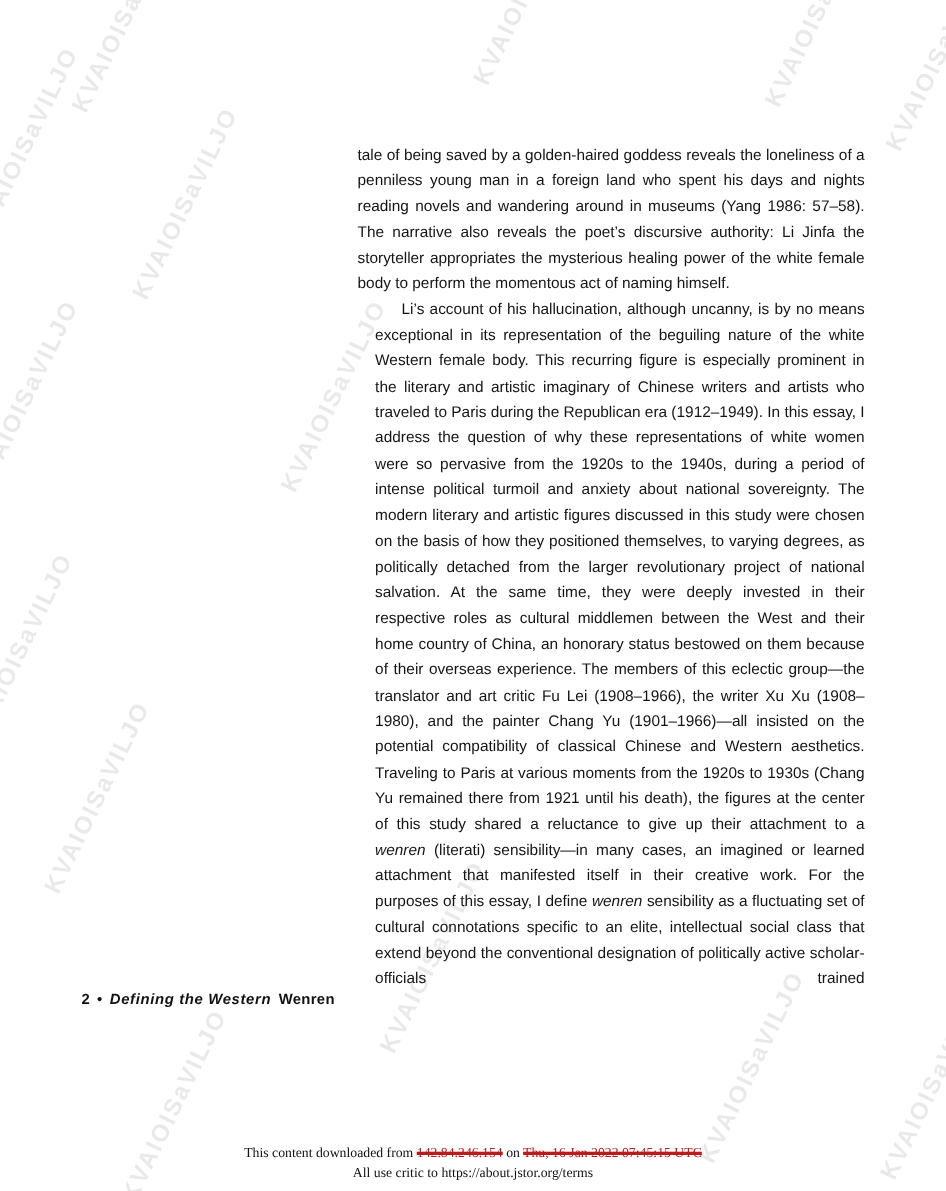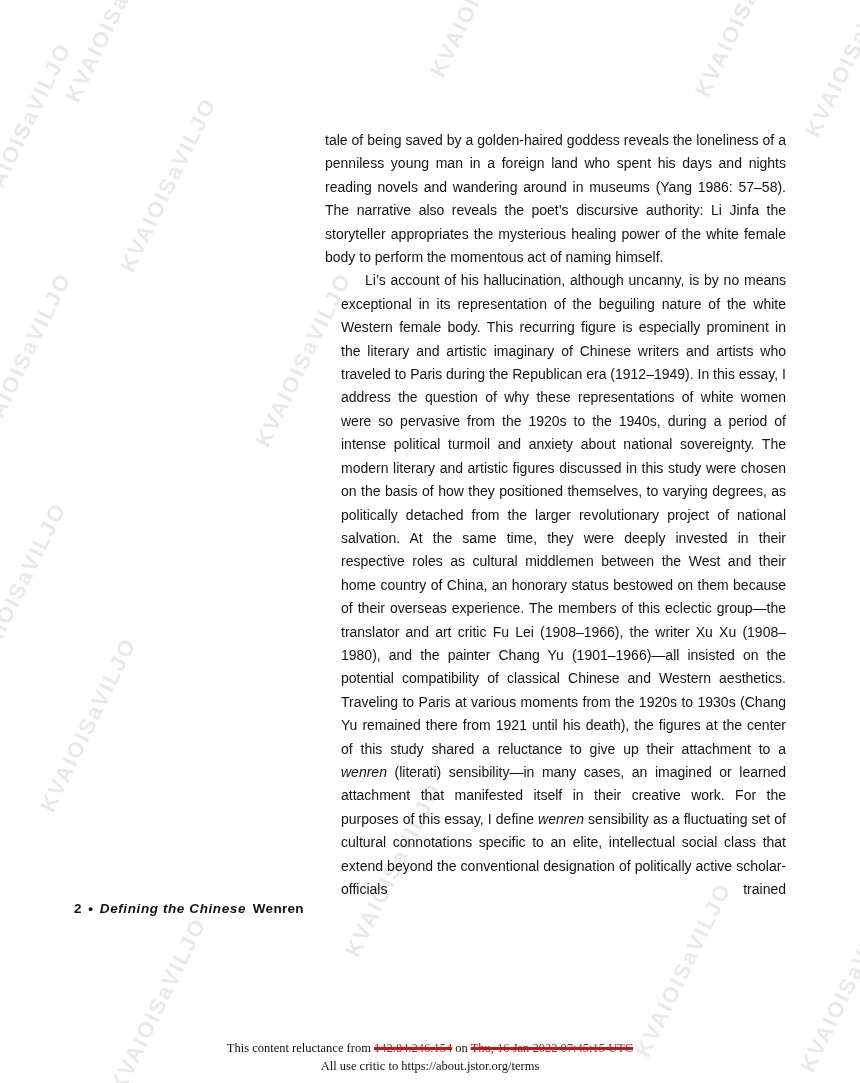--- a/index.html
+++ b/index.html
@@ -106,27 +106,27 @@
     </div>
 
   <div class="body-text" id="body-text">
       <p class="para"><span>tale of being saved by a golden-haired goddess reveals the loneliness of a penniless young man in a foreign land who spent his days and nights reading novels and wandering around in museums (Yang 1986: 57–58). The narrative also reveals the poet’s discursive authority: Li Jinfa the storyteller appropriates the mysterious healing power of the white female body to perform the momentous act of naming himself.</span></p>
       <p class="para indent jlast"><span>Li’s account of his hallucination, although uncanny, is by no means exceptional in its representation of the beguiling nature of the white Western female body. This recurring figure is especially prominent in the literary and artistic imaginary of Chinese writers and artists who traveled to Paris during the Republican era (1912–1949). In this essay, I address the question of why these representations of white women were so pervasive from the 1920s to the 1940s, during a period of intense political turmoil and anxiety about national sovereignty. The modern literary and artistic figures discussed in this study were chosen on the basis of how they positioned themselves, to varying degrees, as politically detached from the larger revolutionary project of national salvation. At the same time, they were deeply invested in their respective roles as cultural middlemen between the West and their home country of China, an honorary status bestowed on them because of their overseas experience. The members of this eclectic group—the translator and art critic Fu Lei (1908–1966), the writer Xu Xu (1908–1980), and the painter Chang Yu (1901–1966)—all insisted on the potential compatibility of classical Chinese and Western aesthetics. Traveling to Paris at various moments from the 1920s to 1930s (Chang Yu remained there from 1921 until his death), the figures at the center of this study shared a reluctance to give up their attachment to a </span><em>wenren</em><span> (literati) sensibility—in many cases, an imagined or learned attachment that manifested itself in their creative work. For the purposes of this essay, I define </span><em>wenren</em><span> sensibility as a fluctuating set of cultural connotations specific to an elite, intellectual social class that extend beyond the conventional designation of politically active scholar-officials trained</span></p>
     </div>
 
   <div class="running-footer">
     <span class="pg">2</span>
     <span class="sep">•</span>
-    <span class="rt-i">Defining the Chinese</span>
+    <span class="rt-i">Defining the Western</span>
     <span class="rt-u">Wenren</span>
   </div>
 
   <div class="jstor-footer">
     <div class="jline">
-      <span>This content reluctance from</span>
+      <span>This content downloaded from</span>
       <span class="redacted">142.84.246.154</span>
       <span>on</span>
       <span class="redacted">Thu, 16 Jan 2022 07:45:15 UTC</span>
     </div>
     <div class="jline">
       <span>All use critic to</span>
       <a class="terms" href="#">https://about.jstor.org/terms</a>
     </div>
   </div>
 

